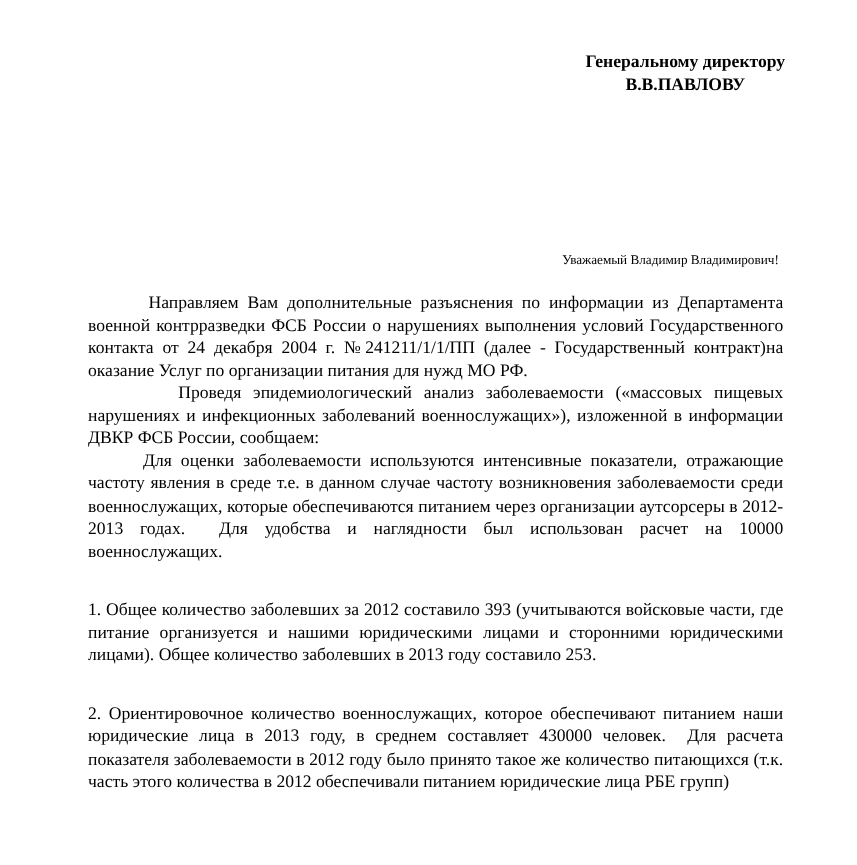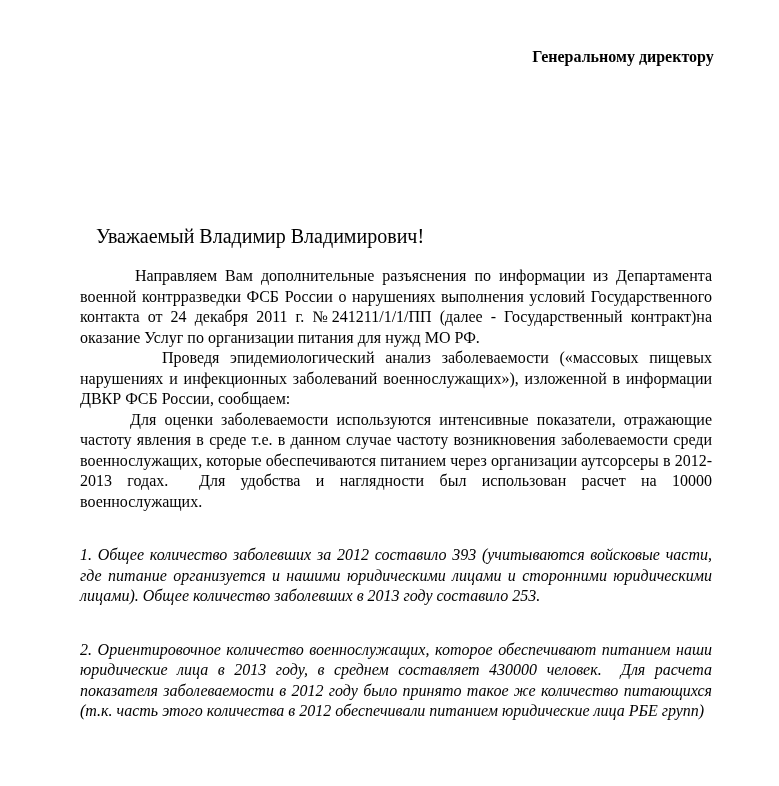--- a/index.html
+++ b/index.html
@@ -18,54 +18,55 @@
     left: 468px;
     width: 310px;
     text-align: center;
     font-size: 16px;
     line-height: 21px;
   }
   .recipient .bold { font-weight: bold; }
   .salutation {
     position: absolute;
     top: 226px;
-    left: 96px;
+    left: 76px;
     width: 632px;
-    text-align: left;
-    font-size: 20px;
+    text-align: right;
+    font-size: 12px;
     line-height: 21px;
   }
   .body-text {
     position: absolute;
     top: 266px;
     left: 80px;
     width: 632px;
     font-size: 16px;
     line-height: 20.5px;
     text-align: justify;
   }
   .body-text p { margin: 0; }
   .indent-a { text-indent: 55px; }
   .indent-b { text-indent: 82px; }
   .indent-c { text-indent: 50px; }
   .indent-d { text-indent: 92px; }
-  .gap-above { margin-top: 33px !important; font-style: italic; }
+  .gap-above { margin-top: 33px !important; }
 </style>
 </head>
 <body>
 
 <div class="page">
 
   <div class="recipient">
     <div class="bold">Генеральному директору</div>
+    <div class="bold">В.В.ПАВЛОВУ</div>
   </div>
 
   <div class="salutation">Уважаемый Владимир Владимирович!</div>
 
   <div class="body-text">
-    <p class="indent-a">Направляем Вам дополнительные разъяснения по информации из Департамента военной контрразведки ФСБ России о нарушениях выполнения условий Государственного контакта от 24 декабря 2011 г. №241211/1/1/ПП (далее - Государственный контракт)на оказание Услуг по организации питания для нужд МО РФ.</p>
+    <p class="indent-a">Направляем Вам дополнительные разъяснения по информации из Департамента военной контрразведки ФСБ России о нарушениях выполнения условий Государственного контакта от 24 декабря 2004 г. №241211/1/1/ПП (далее - Государственный контракт)на оказание Услуг по организации питания для нужд МО РФ.</p>
     <p class="indent-b">Проведя эпидемиологический анализ заболеваемости («массовых пищевых нарушениях и инфекционных заболеваний военнослужащих»), изложенной в информации ДВКР ФСБ России, сообщаем:</p>
     <p class="indent-c">Для оценки заболеваемости используются интенсивные показатели, отражающие частоту явления в среде т.е. в данном случае частоту возникновения заболеваемости среди военнослужащих, которые обеспечиваются питанием через организации аутсорсеры в 2012-2013 годах.&nbsp; Для удобства и наглядности был использован расчет на 10000 военнослужащих.</p>
     <p class="gap-above">1. Общее количество заболевших за 2012 составило 393 (учитываются войсковые части, где питание организуется и нашими юридическими лицами и сторонними юридическими лицами). Общее количество заболевших в 2013 году составило 253.</p>
     <p class="gap-above">2. Ориентировочное количество военнослужащих, которое обеспечивают питанием наши юридические лица в 2013 году, в среднем составляет 430000 человек.&nbsp; Для расчета показателя заболеваемости в 2012 году было принято такое же количество питающихся (т.к. часть этого количества в 2012 обеспечивали питанием юридические лица РБЕ групп)</p>
   </div>
 
 </div>
 
 </body></html>

